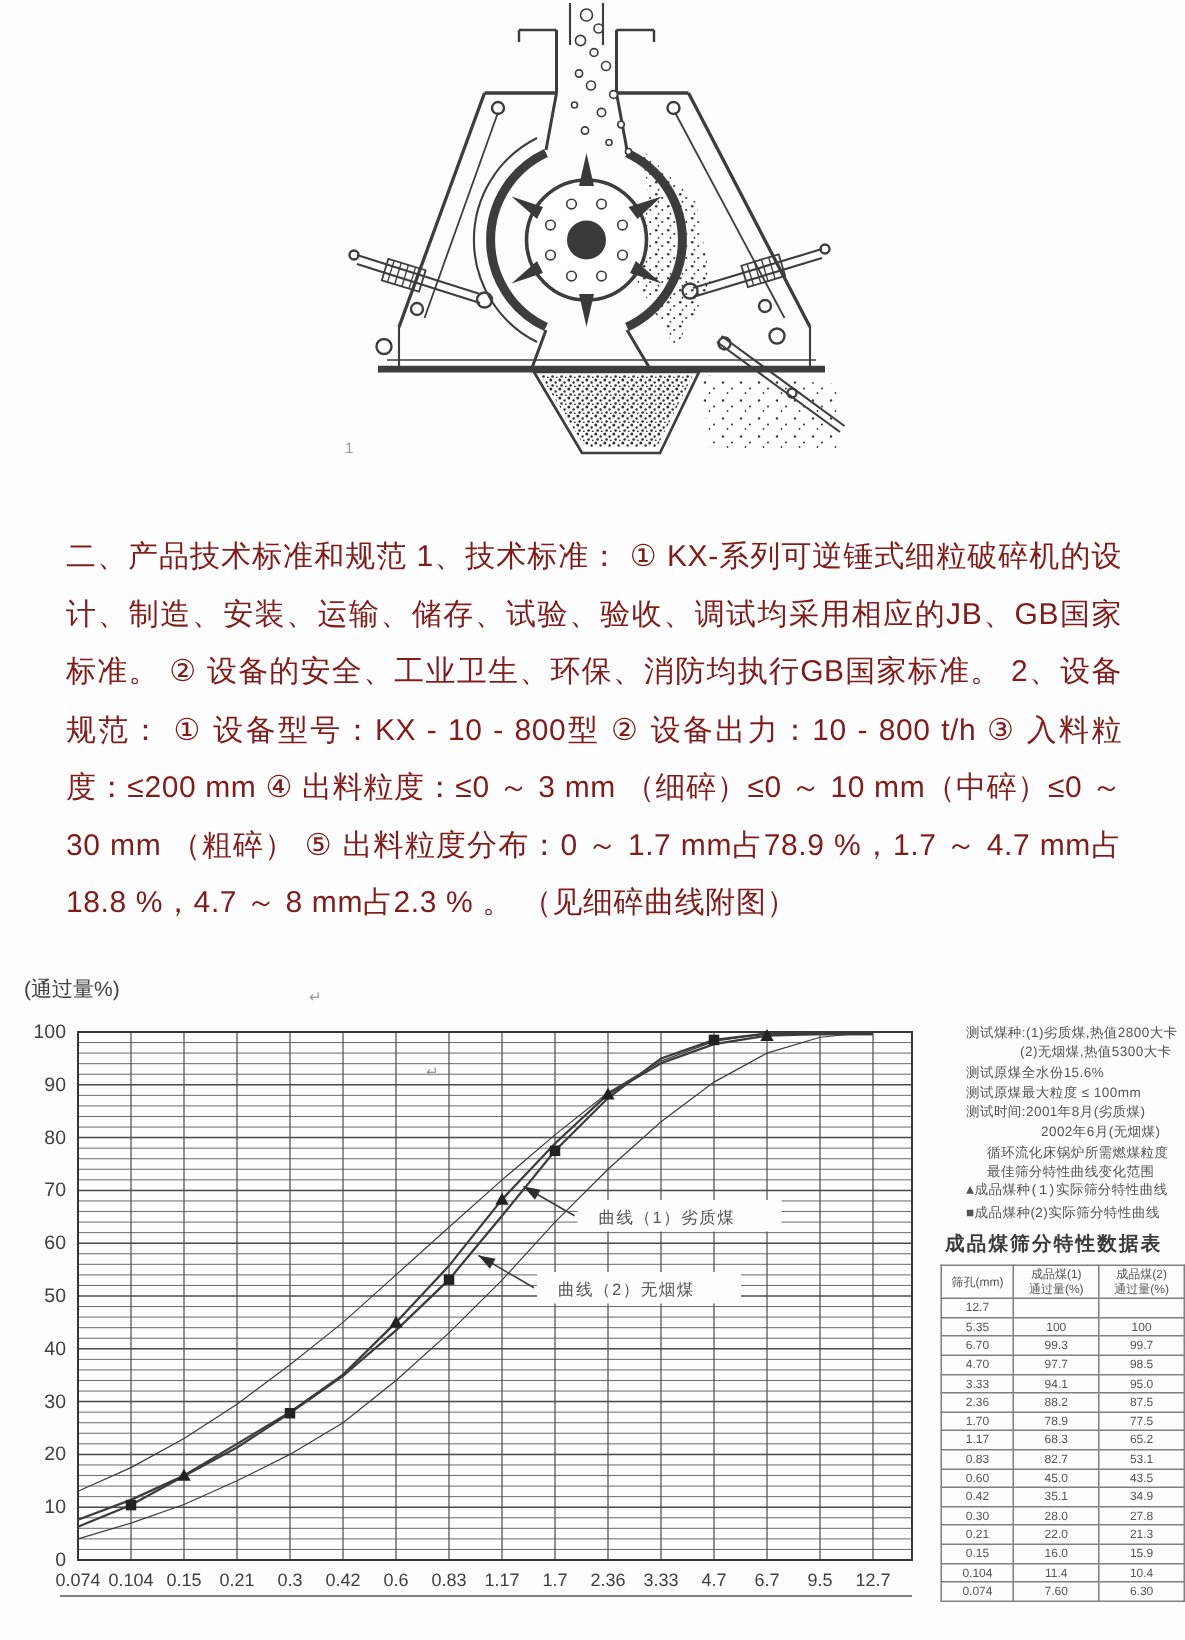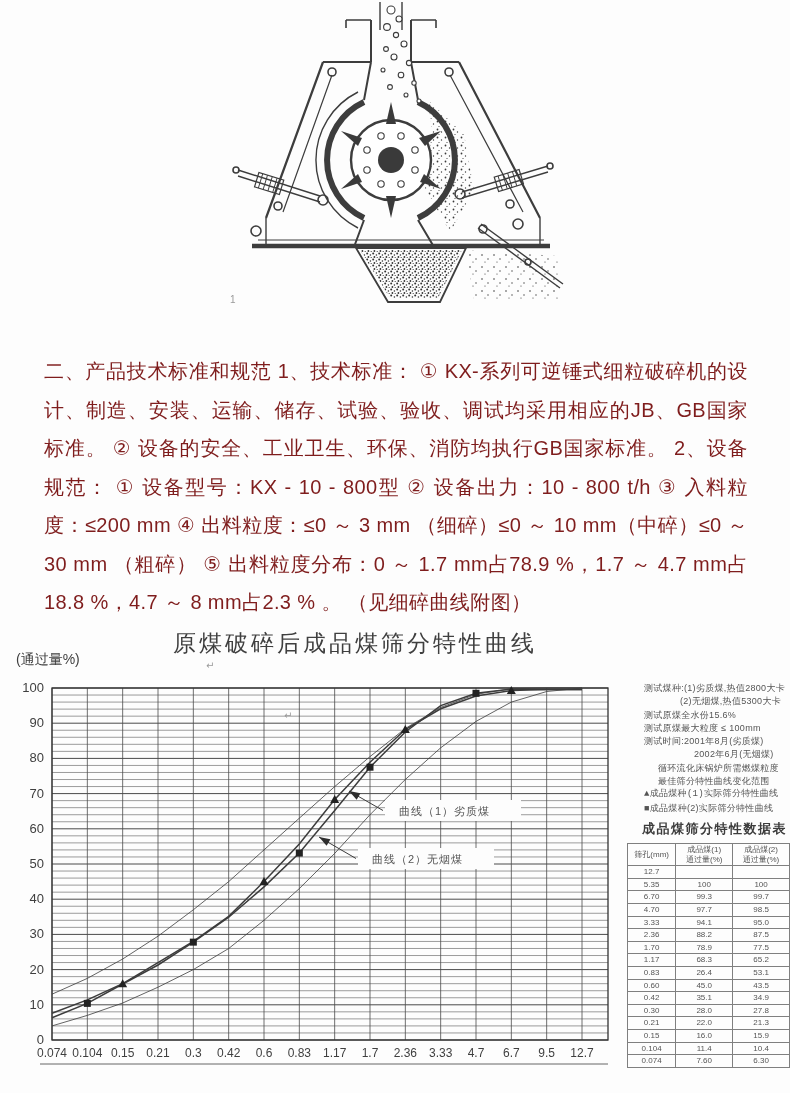--- a/index.html
+++ b/index.html
@@ -12,21 +12,21 @@
              text-align:justify;letter-spacing:0.4px;}
   .chart-title{position:absolute;left:50px;top:628px;width:610px;
                text-align:center;font-size:23px;color:#3f3f3f;
                letter-spacing:3px;font-weight:500;}
   .ylabel{position:absolute;left:16px;top:651px;font-size:14px;color:#3f3f3f;}
   #chart-svg{position:absolute;left:8px;top:676px;}
   .notes{position:absolute;left:627px;top:682px;width:164px;
          font-size:9px;line-height:13.3px;color:#555;letter-spacing:0.3px;margin-left:17px;}
   .notes .note-line{white-space:nowrap;}
   .tbl-title{position:absolute;left:630px;top:820px;font-size:13px;
-             color:#3c3c3c;font-weight:bold;letter-spacing:1.5px;margin-left:12px;}
+             color:#3c3c3c;font-weight:bold;letter-spacing:1.5px;}
   .data-table{position:absolute;left:627px;top:843px;border-collapse:collapse;
               font-size:8px;color:#555;}
   .data-table th,.data-table td{border:1px solid #7f7f7f;text-align:center;
               padding:1px 2px;line-height:9.6px;}
   .data-table th{font-weight:normal;white-space:pre-line;}
   .data-table td{height:9.6px;}
   .col-sieve{width:44px;}
   .col-v{width:53px;}
   .artifact{position:absolute;color:#9a9a9a;font-size:10px;}
 </style>
@@ -158,21 +158,20 @@
           <circle cx="255" cy="229" r="4"></circle>
             <circle cx="300" cy="262" r="3"></circle>
           <polygon points="238,250 330,256 330,300 246,300" fill="url(#spk3)" stroke="none"></polygon>
         </g>
       </g>
     </svg>
   </div>
 
   <div class="paragraph">二、产品技术标准和规范 1、技术标准： ① KX-系列可逆锤式细粒破碎机的设计、制造、安装、运输、储存、试验、验收、调试均采用相应的JB、GB国家标准。 ② 设备的安全、工业卫生、环保、消防均执行GB国家标准。 2、设备规范： ① 设备型号：KX - 10 - 800型 ② 设备出力：10 - 800 t/h ③ 入料粒度：≤200 mm ④ 出料粒度：≤0 ～ 3 mm （细碎）≤0 ～ 10 mm（中碎）≤0 ～ 30 mm （粗碎） ⑤ 出料粒度分布：0 ～ 1.7 mm占78.9 %，1.7 ～ 4.7 mm占18.8 %，4.7 ～ 8 mm占2.3 % 。 （见细碎曲线附图）</div>
 
-  <div class="chart-title">原煤破碎后成品煤筛分特性曲线</div>
   <div class="ylabel">(通过量%)</div>
 
   <svg id="chart-svg" width="606" height="392">
       <line x1="44" y1="364" x2="600" y2="364" stroke="#4a4a4a" stroke-width="1"></line>
       <line x1="44" y1="356.96" x2="600" y2="356.96" stroke="#4a4a4a" stroke-width="0.55"></line>
       <line x1="44" y1="349.92" x2="600" y2="349.92" stroke="#4a4a4a" stroke-width="0.55"></line>
       <line x1="44" y1="342.88" x2="600" y2="342.88" stroke="#4a4a4a" stroke-width="0.55"></line>
       <line x1="44" y1="335.84" x2="600" y2="335.84" stroke="#4a4a4a" stroke-width="0.55"></line>
       <line x1="44" y1="328.8" x2="600" y2="328.8" stroke="#4a4a4a" stroke-width="1"></line>
       <line x1="44" y1="321.76" x2="600" y2="321.76" stroke="#4a4a4a" stroke-width="0.55"></line>
@@ -349,21 +348,21 @@
           <td>78.9</td>
           <td>77.5</td>
         </tr>
         <tr>
           <td>1.17</td>
           <td>68.3</td>
           <td>65.2</td>
         </tr>
         <tr>
           <td>0.83</td>
-          <td>26.4</td>
+          <td>82.7</td>
           <td>53.1</td>
         </tr>
         <tr>
           <td>0.60</td>
           <td>45.0</td>
           <td>43.5</td>
         </tr>
         <tr>
           <td>0.42</td>
           <td>35.1</td>

